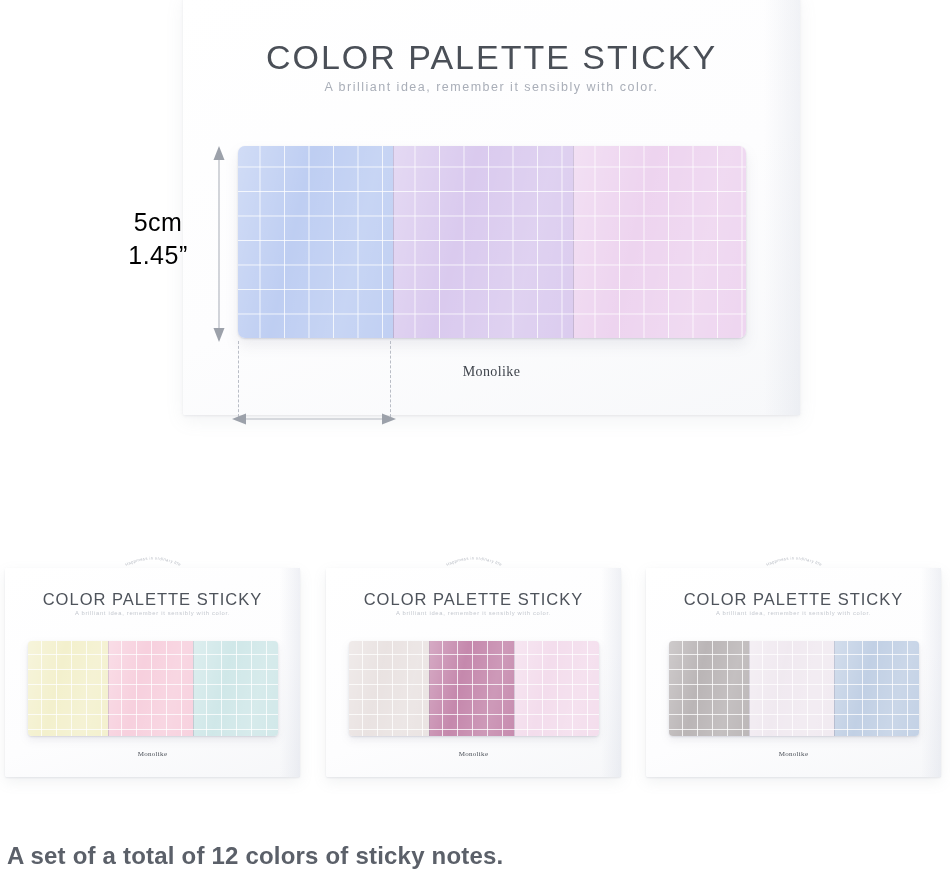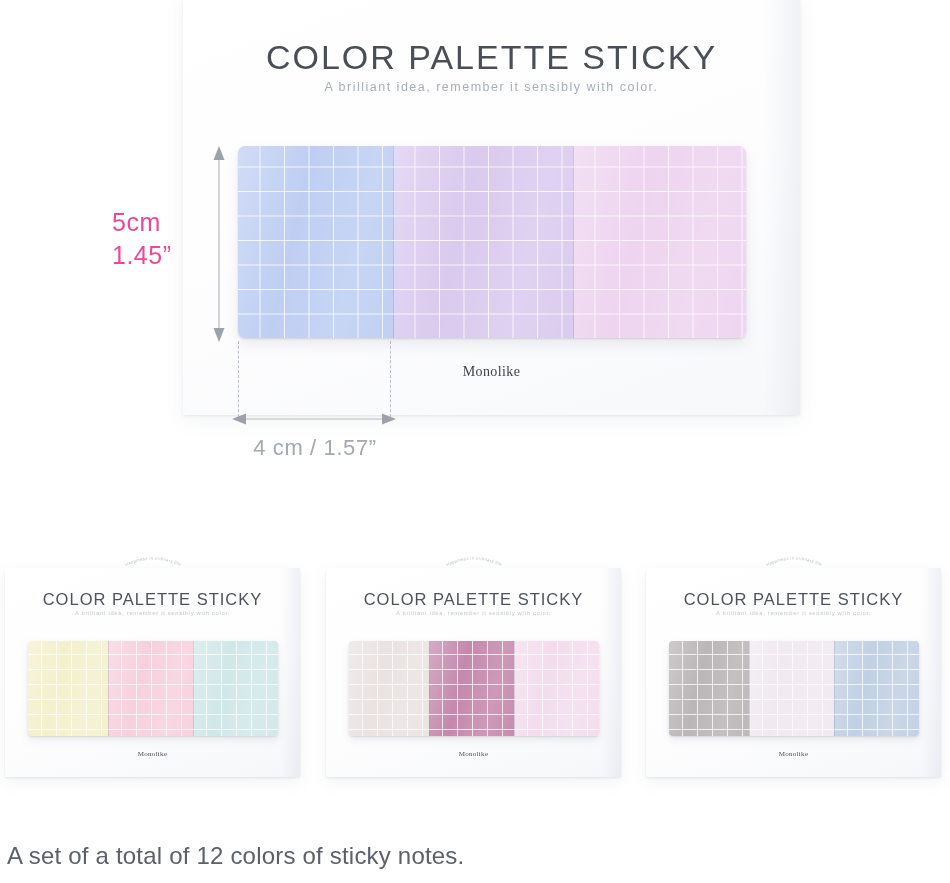--- a/index.html
+++ b/index.html
@@ -109,22 +109,22 @@
   
   .dim-v-arrow {
     position: absolute;
     left: 212px; top: 146px;
     width: 14px; height: 196px;
   }
   .dim-v-label {
     position: absolute;
     left: 112px; top: 206px;
     width: 92px;
-    text-align: left;
-    color: #ec4899;
+    text-align: center;
+    color: #000000;
     font-size: 25px;
     font-weight: 300;
     line-height: 1.33;
     letter-spacing: 0.5px;
   }
   .dim-h-arrow {
     position: absolute;
     left: 232px; top: 412px;
     width: 164px; height: 14px;
   }
@@ -204,21 +204,21 @@
     text-align: center;
     font-family: "Liberation Serif", serif;
     font-size: 7px; color: #4a4f57; letter-spacing: 0.3px;
   }
 
   
   .caption {
     position: absolute;
     left: 7px; top: 842px;
     font-size: 24px;
-    font-weight: 400;
+    font-weight: 700;
     color: #5b6069;
     letter-spacing: 0.2px;
     white-space: nowrap;
   }
 </style>
 </head>
 <body>
 
 <div class="hero-stage">
 
@@ -273,21 +273,20 @@
   <div class="leader l2"></div>
 
   <div class="dim-h-arrow">
     <svg width="164" height="14" viewBox="0 0 164 14" aria-hidden="true">
       <line x1="12" y1="7" x2="152" y2="7" stroke="#b5b9c2" stroke-width="1.2"></line>
       <polygon points="0,7 14,1.5 14,12.5" fill="#9ca1aa"></polygon>
       <polygon points="164,7 150,1.5 150,12.5" fill="#9ca1aa"></polygon>
     </svg>
   </div>
 
-  <div class="dim-h-label">4 cm / 1.57”</div>
 </div>
 
 <div class="variants">
 
   <div class="vcard c1">
     <div class="v-arc">
       <svg width="150" height="18" viewBox="0 0 150 18" aria-hidden="true">
         <defs>
             <path id="arcV1" d="M 22,17 A 58,58 0 0 1 128,17" fill="none"></path>
           </defs>

